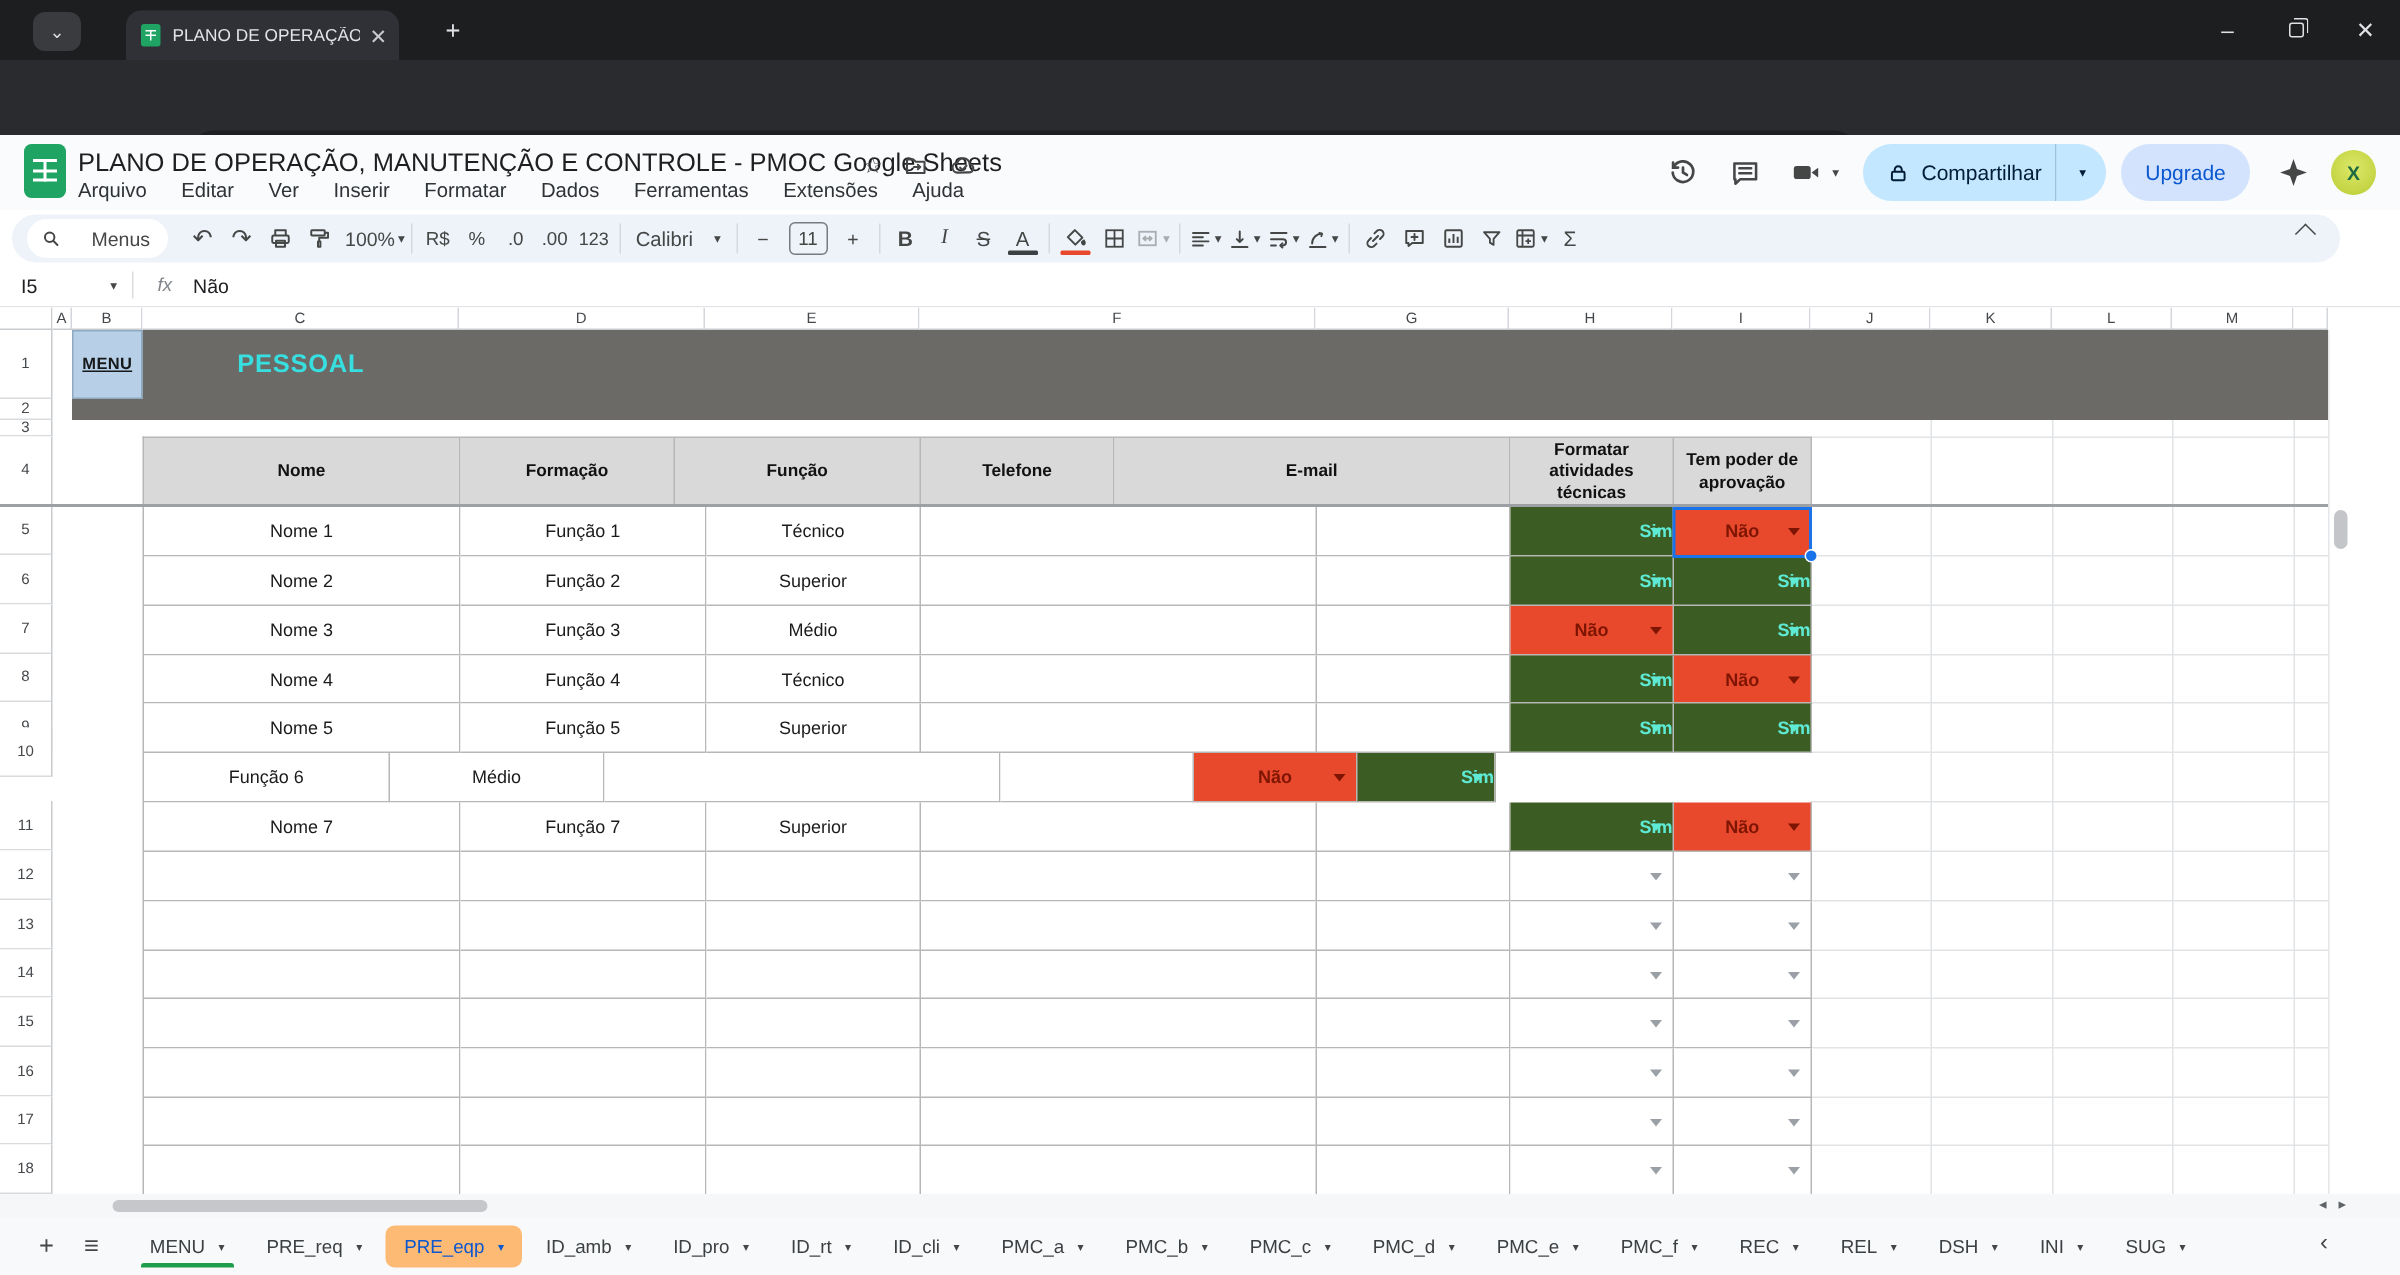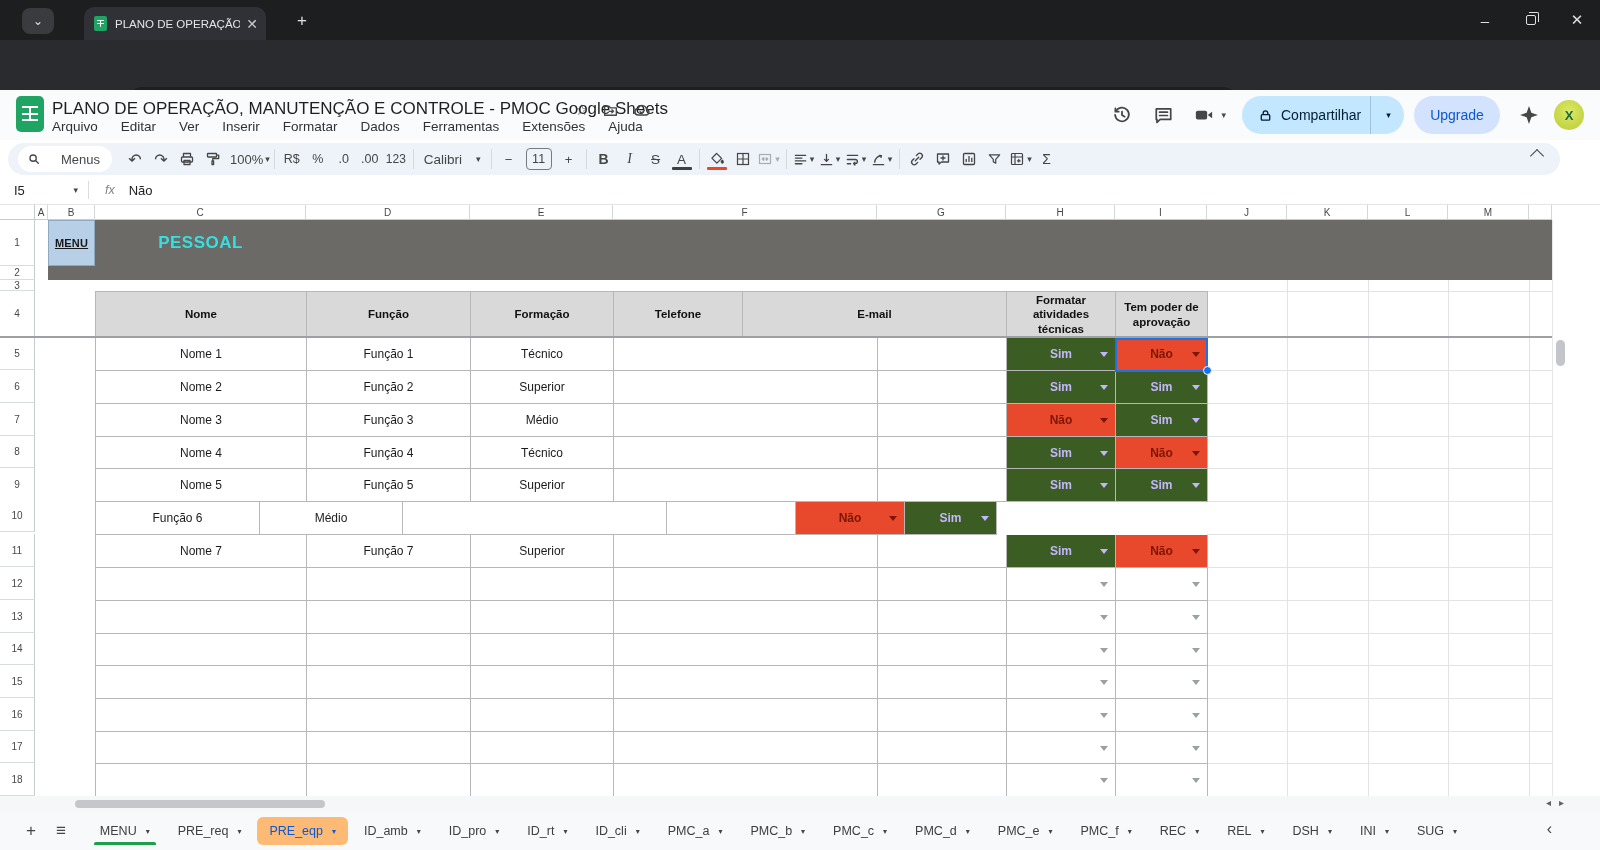--- a/index.html
+++ b/index.html
@@ -85,21 +85,21 @@
   .frozen { position:absolute; left:0; top:131px; width:1552px; height:2px; background:#9da1a5; }
 
   .ptable { position:absolute; left:95px; top:86px; width:1113px; border-left:1px solid #b7b7b7; border-top:1px solid #b7b7b7; }
   .tr { display:flex; }
   .td, .th { border-right:1px solid #b7b7b7; border-bottom:1px solid #b7b7b7; display:flex; align-items:center; justify-content:center; position:relative; background:#fff; }
   .th { background:#d9d9d9; font-weight:bold; font-size:11.5px; color:#111; text-align:center; line-height:1.25; padding:2px; }
   .td { font-size:12px; color:#1b1b1b; }
   .c1{width:211px}.c2{width:164px}.c3{width:143px}.c4{width:264px}.c5{width:129px}.c6{width:109px}.c7{width:92px}
   .hr4{height:46px}.hrw{height:33px}.hrn{height:32px}
   .dd { font-weight:bold; }
-  .dd[data-state="green"] { background:#3b5d23; color:#c4b5fd; }
+  .dd[data-state="green"] { background:#3b5d23; color:#5eead4;justify-content:flex-end; }
   .dd[data-state="red"]   { background:#e8492c; color:#7e1503; }
   .ddarrow { position:absolute; right:7px; top:50%; margin-top:-2px; width:0; height:0; border-left:4px solid transparent; border-right:4px solid transparent; border-top:5px solid currentColor; }
   .ddempty { position:absolute; right:7px; top:50%; margin-top:-2px; width:0; height:0; border-left:4px solid transparent; border-right:4px solid transparent; border-top:5px solid #9aa0a6; }
   .selbox { position:absolute; left:1019px; top:46px; width:93px; height:34px; border:2px solid #1a73e8; pointer-events:none; }
   .seldot { position:absolute; left:1107px; top:74px; width:9px; height:9px; background:#1a73e8; border:1.5px solid #fff; border-radius:50%; pointer-events:none; }
 
   .vsb { position:absolute; left:1552px; top:15px; width:15px; height:576px; background:#fff; border-left:1px solid #e4e6e8; }
   .vsb-thumb { position:absolute; left:3px; top:120px; width:9px; height:26px; background:#c3c5c8; border-radius:5px; }
 
   
@@ -407,21 +407,21 @@
 
     <div class="rowhdr" style="top:15px;height:46px;">1</div>
     <div class="rowhdr" style="top:61px;height:14px;">2</div>
     <div class="rowhdr" style="top:75px;height:11px;">3</div>
     <div class="rowhdr" style="top:86px;height:46px;">4</div>
     <div class="rowhdr" style="top:132px;height:33px;">5</div>
     <div class="rowhdr" style="top:165px;height:33px;">6</div>
     <div class="rowhdr" style="top:198px;height:33px;">7</div>
     <div class="rowhdr" style="top:231px;height:32px;">8</div>
     <div class="rowhdr" style="top:263px;height:33px;">9</div>
-    <div class="rowhdr" style="top:294px;height:33px;">10</div>
+    <div class="rowhdr" style="top:280px;height:33px;">10</div>
     <div class="rowhdr" style="top:329px;height:33px;">11</div>
     <div class="rowhdr" style="top:362px;height:33px;">12</div>
     <div class="rowhdr" style="top:395px;height:33px;">13</div>
     <div class="rowhdr" style="top:428px;height:32px;">14</div>
     <div class="rowhdr" style="top:460px;height:33px;">15</div>
     <div class="rowhdr" style="top:493px;height:33px;">16</div>
     <div class="rowhdr" style="top:526px;height:32px;">17</div>
     <div class="rowhdr" style="top:558px;height:33px;text-align:center;">18</div>
 
     <div class="vline" style="left:1287px;top:75px;height:516px;"></div>
@@ -446,22 +446,22 @@
 
     <div class="band"></div>
     <div class="menucell">
         <span>MENU</span>
       </div>
     <div class="bandtitle">PESSOAL</div>
 
     <div class="ptable">
       <div class="tr">
         <div class="th c1 hr4">Nome</div>
+        <div class="th c3 hr4">Formação</div>
         <div class="th c2 hr4">Função</div>
-        <div class="th c3 hr4">Formação</div>
         <div class="th c5 hr4">Telefone</div>
         <div class="th c4 hr4">E-mail</div>
         <div class="th c6 hr4">Formatar atividades técnicas</div>
         <div class="th c7 hr4">Tem poder de aprovação</div>
       </div>
       <div class="tr">
         <div class="td c1 hrw">Nome 1</div>
         <div class="td c2 hrw">Função 1</div>
         <div class="td c3 hrw">Técnico</div>
         <div class="td c4 hrw"></div>

